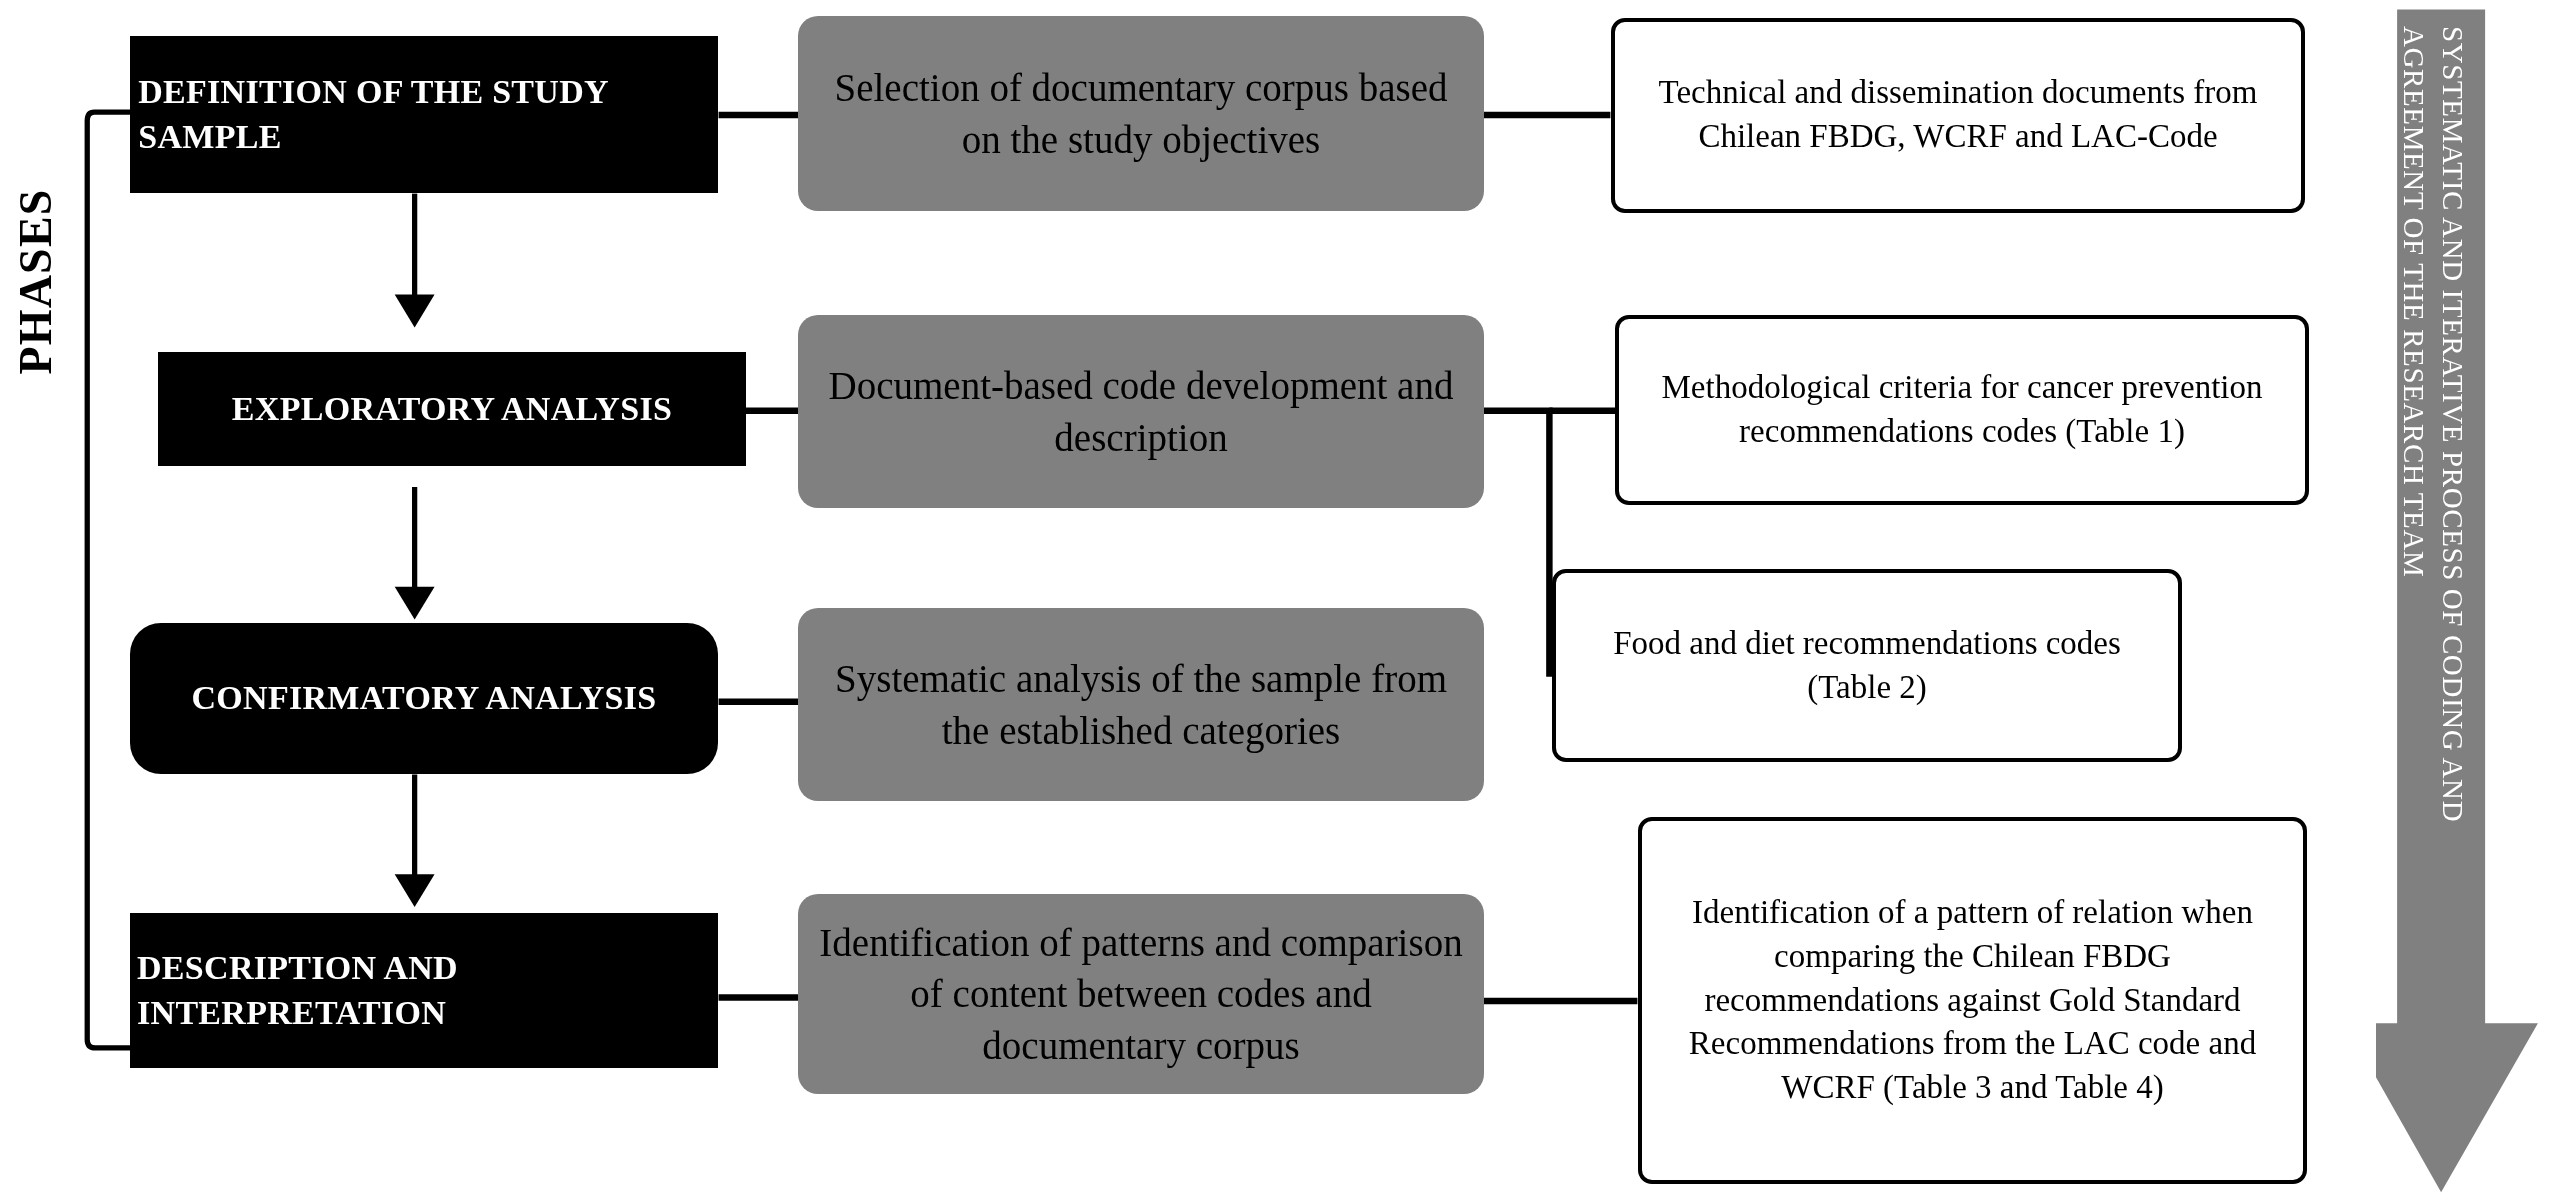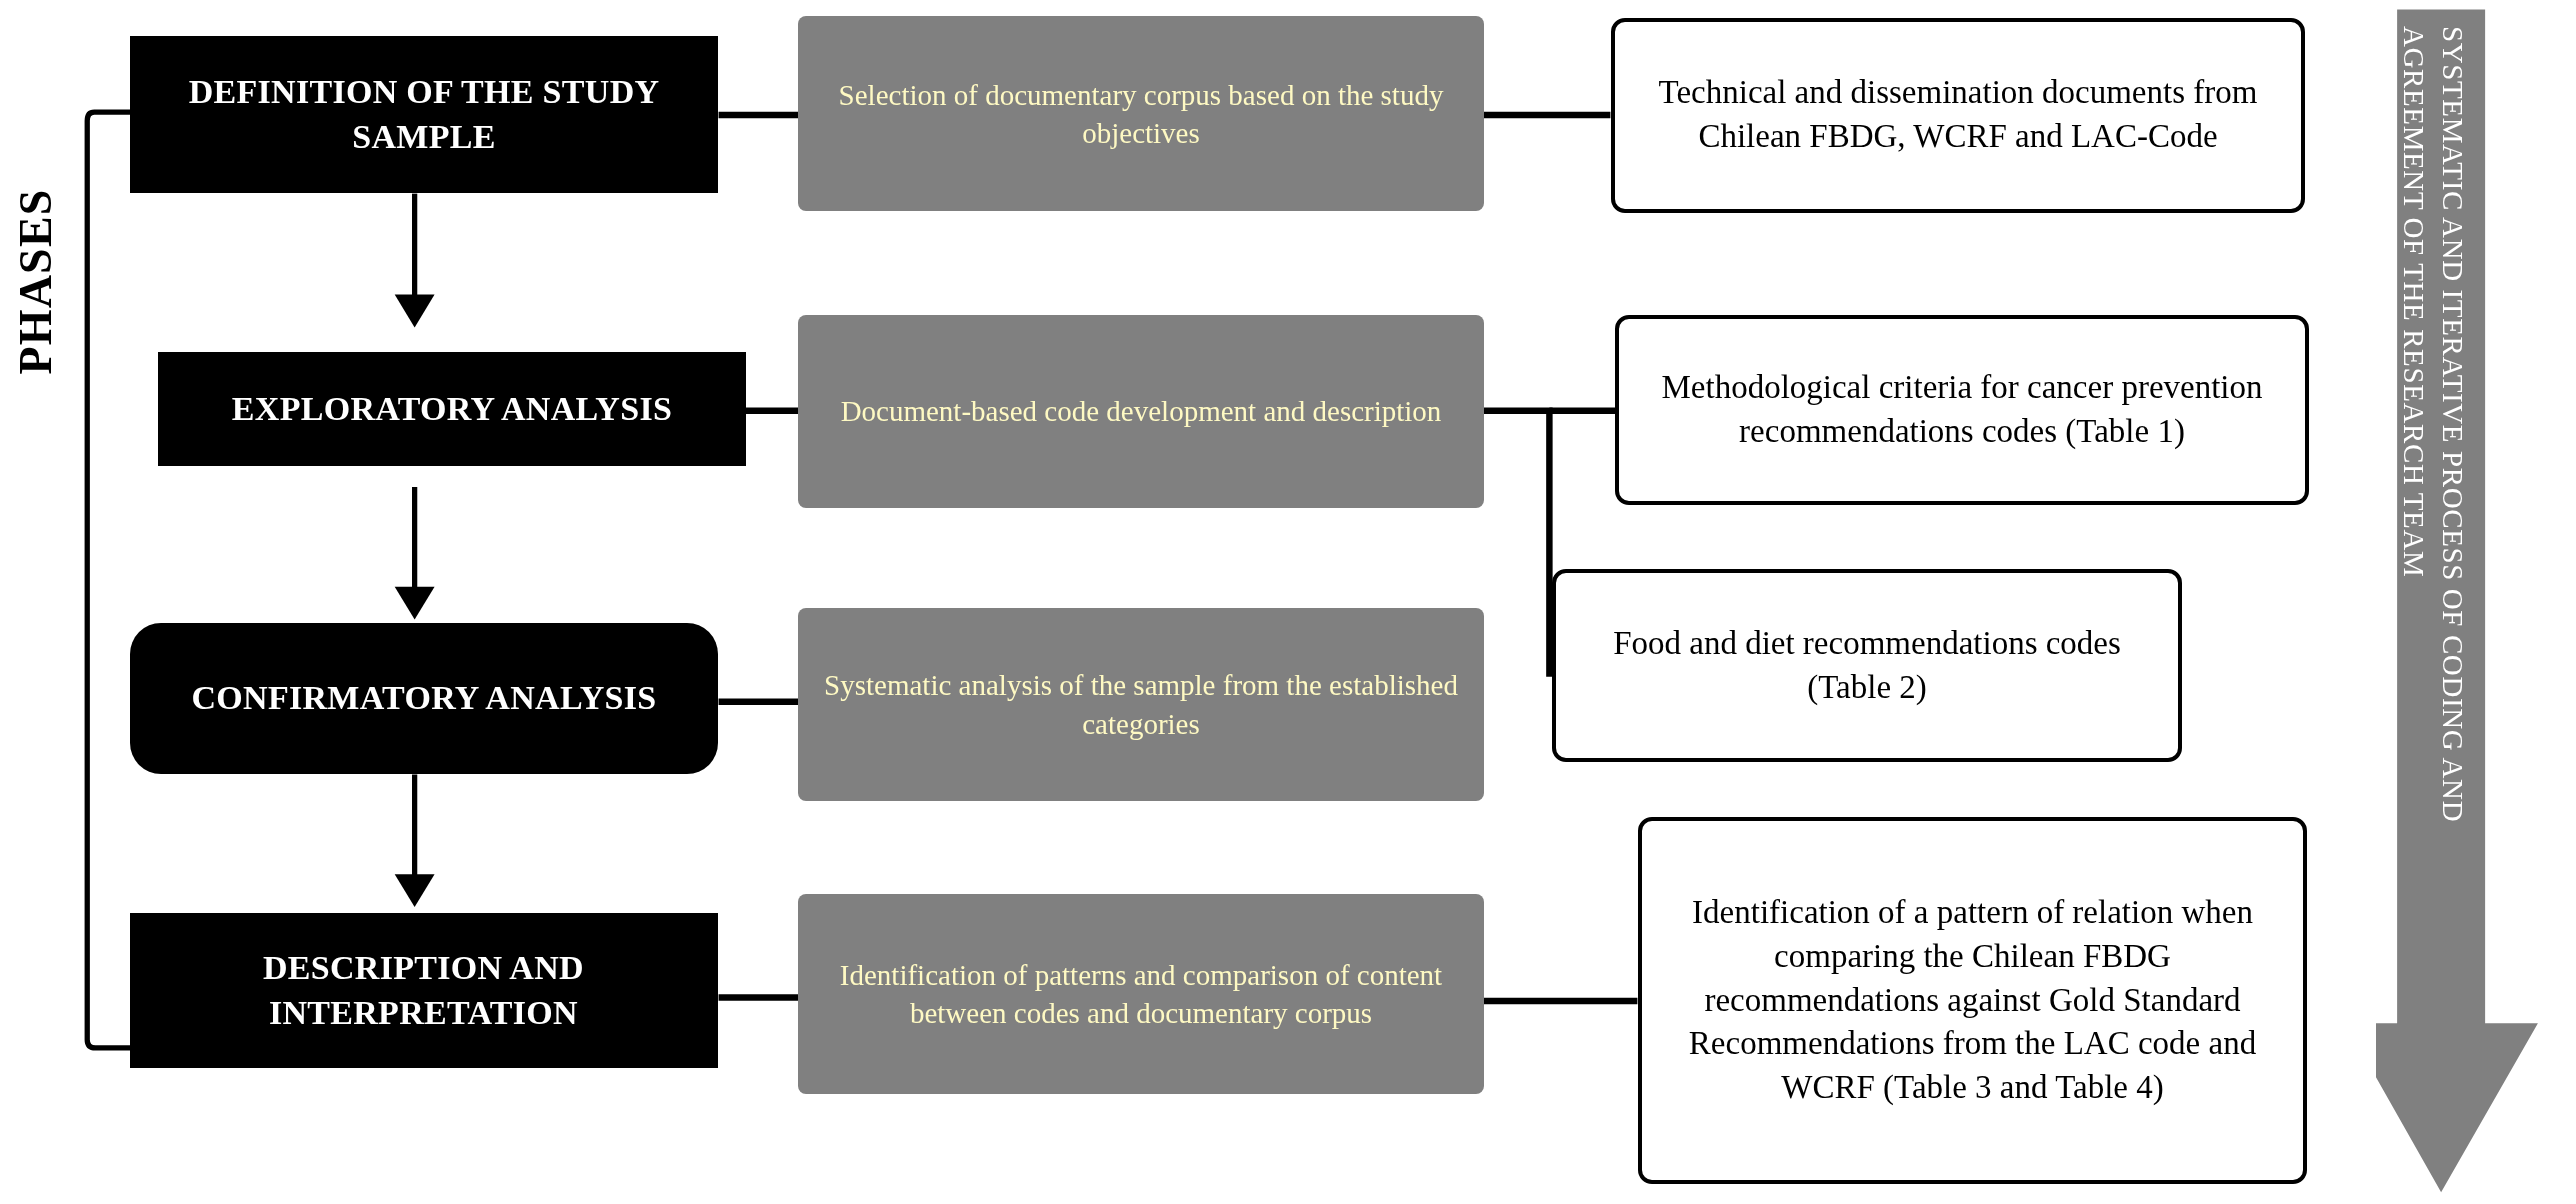--- a/index.html
+++ b/index.html
@@ -45,40 +45,40 @@
 
   
   .phase-box {
     position: absolute;
     background: #000000;
     color: #ffffff;
     box-sizing: border-box;
     display: flex;
     align-items: center;
     justify-content: center;
-    text-align: center;
+    text-align: left;
     font-weight: bold;
     font-size: 34px;
     line-height: 1.30;
     letter-spacing: 0.3px;
     padding: 3.5px 8.2px;
   }
 
   
   .grey-box {
     position: absolute;
     background: #808080;
-    color: #fef9c3;
-    border-radius: 8px;
+    color: #000000;
+    border-radius: 20px;
     box-sizing: border-box;
     display: flex;
     align-items: center;
     justify-content: center;
     text-align: center;
-    font-size: 29px;
+    font-size: 39px;
     line-height: 1.32;
     padding: 5.9px 15.3px;
   }
 
   
   .white-box {
     position: absolute;
     background: #ffffff;
     color: #000000;
     border: 4.1px solid #000000;

